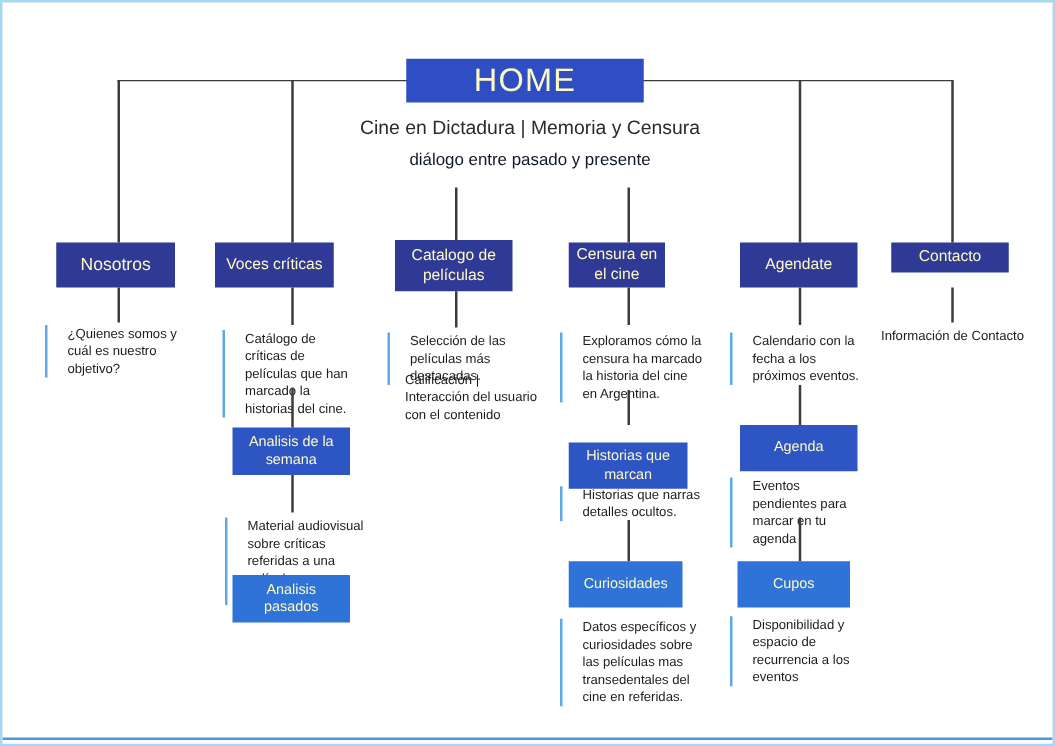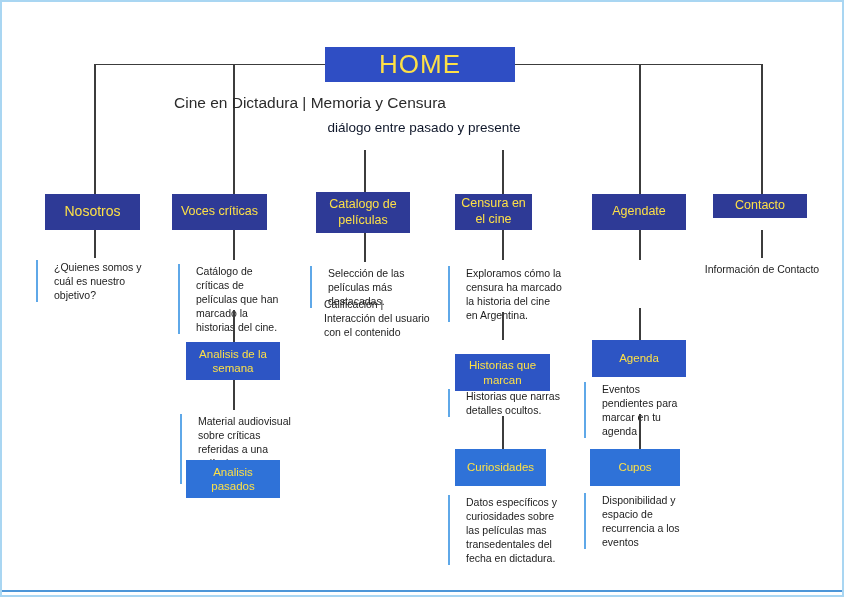--- a/index.html
+++ b/index.html
@@ -2,34 +2,34 @@
 <html><head>
 <meta charset="utf-8">
 <style>
   html,body{margin:0;padding:0;background:#e8e8e8;font-family:"Liberation Sans", sans-serif;}
   .canvas{
     position:relative;width:840px;height:593px;background:#ffffff;
     border:2px solid #A9D6F2;overflow:hidden;
   }
   .node{
     position:absolute;display:flex;align-items:center;justify-content:center;
-    color:#fde047;text-align:center;box-sizing:border-box;padding:2px 4px;line-height:1.25;
+    color:#fef9c3;text-align:center;box-sizing:border-box;padding:2px 4px;line-height:1.25;
   }
   .l0{background:#2F4EC4;font-size:26px;letter-spacing:1px;}
   .l1{background:#2E3A96;font-size:12.5px;}
   .l2{background:#2D55C4;font-size:11.5px;}
   .l3{background:#2F72D8;font-size:11.5px;}
   .vline{position:absolute;width:2px;background:#3C3C3C;}
   .hline{position:absolute;height:1px;background:#3C3C3C;}
   .desc{
     position:absolute;font-size:10.5px;color:#1C1C1C;line-height:1.34;
     border-left:2px solid #5FA8E8;padding-left:16px;box-sizing:border-box;
   }
   .desc.nobar{border-left:none;padding-left:0;text-align:center;}
-  .subtitle1{position:absolute;left:172px;top:92px;width:500px;text-align:left;
+  .subtitle1{position:absolute;left:172px;top:92px;width:500px;text-align:center;
     font-size:15.5px;color:#2B2B2B;}
   .subtitle2{position:absolute;left:172px;top:118px;width:500px;text-align:center;
     font-size:13.5px;color:#0f172a;}
   .bottomline{position:absolute;left:0;top:588px;width:840px;height:2px;background:#4D96D8;}
 </style>
 </head>
 <body>
 
 <div class="canvas">
 
@@ -64,24 +64,25 @@
   <div class="desc nobar" style="left:322px;top:295px;width:110px;text-align:left;">Calificación | Interacción del usuario con el contenido</div>
 
   <div class="node l1" style="left:453px;top:192px;width:77px;height:36px;">Censura en el cine</div>
   <div class="vline" style="left:500px;top:228px;height:30px;"></div>
   <div class="desc" style="left:446px;top:264px;width:114px;">Exploramos cómo la censura ha marcado la historia del cine en Argentina.</div>
   <div class="vline" style="left:500px;top:310px;height:28px;"></div>
   <div class="node l2" style="left:453px;top:352px;width:95px;height:37px;">Historias que marcan</div>
   <div class="desc" style="left:446px;top:387px;width:116px;">Historias que narras detalles ocultos.</div>
   <div class="vline" style="left:500px;top:414px;height:33px;"></div>
   <div class="node l3" style="left:453px;top:447px;width:91px;height:37px;">Curiosidades</div>
-  <div class="desc" style="left:446px;top:493px;width:118px;">Datos específicos y curiosidades sobre las películas mas transedentales del fecha en dictadura.</div>
+  <div class="desc" style="left:446px;top:493px;width:118px;">Datos específicos y curiosidades sobre las películas mas transedentales del cine en referidas.</div>
 
   <div class="node l1" style="left:590px;top:192px;width:94px;height:36px;">Agendate</div>
   <div class="vline" style="left:637px;top:228px;height:30px;"></div>
+  <div class="desc" style="left:582px;top:264px;width:112px;">Calendario con la fecha a los próximos eventos.</div>
   <div class="vline" style="left:637px;top:306px;height:32px;"></div>
   <div class="node l2" style="left:590px;top:338px;width:94px;height:37px;">Agenda</div>
   <div class="desc" style="left:582px;top:380px;width:110px;">Eventos pendientes para marcar en tu agenda</div>
   <div class="vline" style="left:637px;top:412px;height:35px;"></div>
   <div class="node l3" style="left:588px;top:447px;width:90px;height:37px;">Cupos</div>
   <div class="desc" style="left:582px;top:491px;width:114px;">Disponibilidad y espacio de recurrencia a los eventos</div>
 
   <div class="node l1" style="left:711px;top:192px;width:94px;height:24px;">Contacto</div>
   <div class="vline" style="left:759px;top:228px;height:28px;"></div>
   <div class="desc nobar" style="left:700px;top:260px;width:120px;">Información de Contacto</div>

